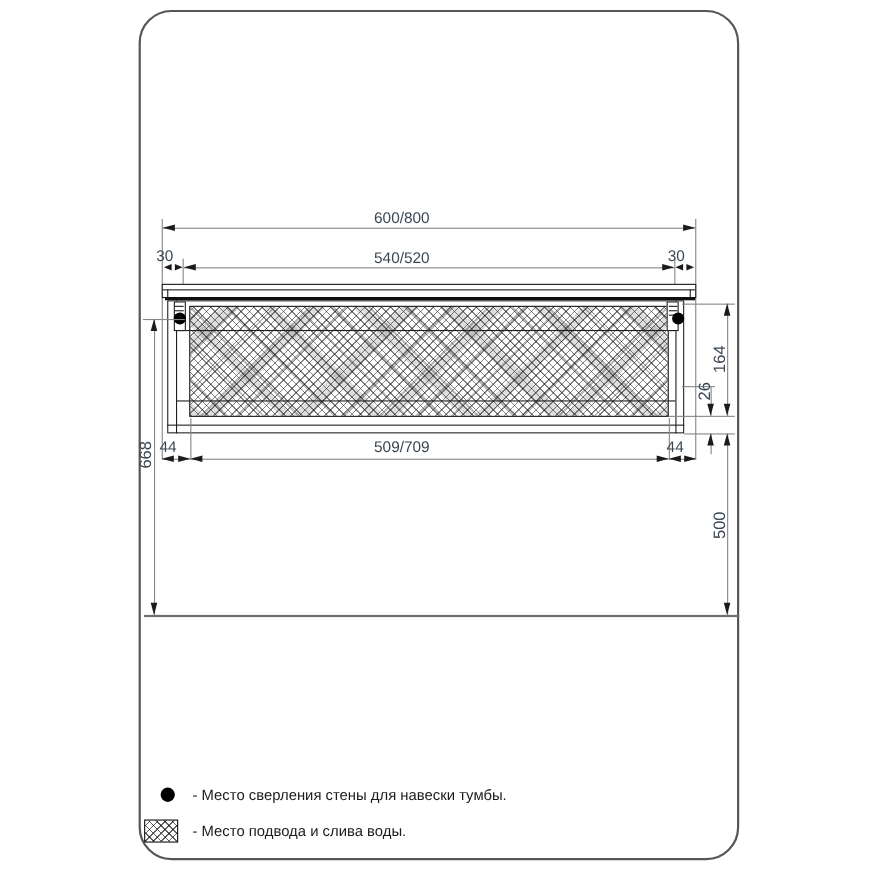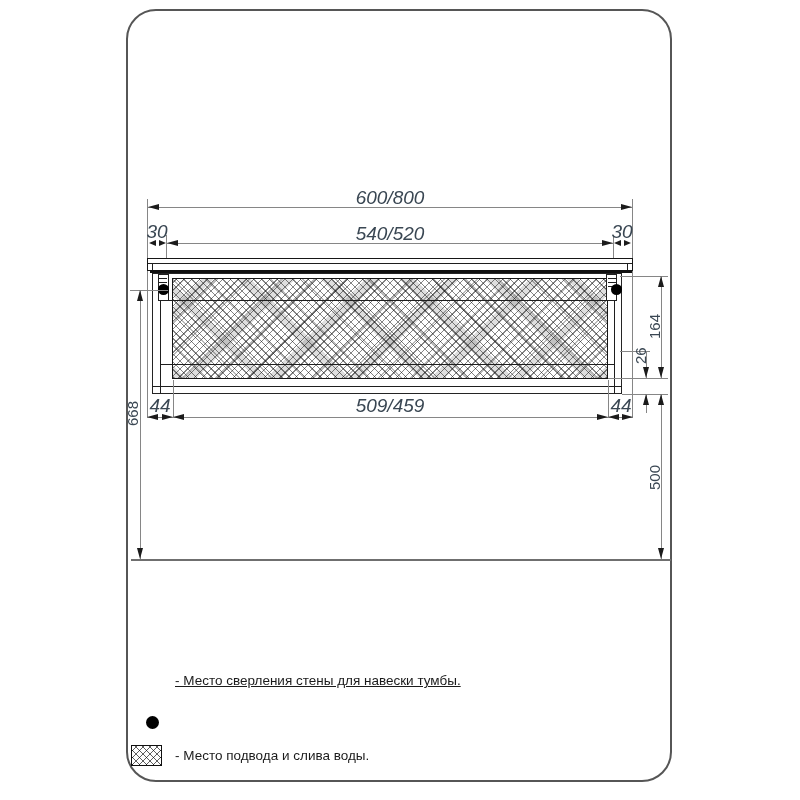--- a/index.html
+++ b/index.html
@@ -17,21 +17,21 @@
   .box{position:absolute;background:#fff;box-sizing:border-box;}
   
   .ar{position:absolute;width:0;height:0;border-style:solid;}
   .aL{border-width:3.5px 11px 3.5px 0;border-color:transparent #1b1b1b transparent transparent;}
   .aR{border-width:3.5px 0 3.5px 11px;border-color:transparent transparent transparent #1b1b1b;}
   .aU{border-width:0 3.5px 11px 3.5px;border-color:transparent transparent #1b1b1b transparent;}
   .aD{border-width:11px 3.5px 0 3.5px;border-color:#1b1b1b transparent transparent transparent;}
   .sm.aL{border-width:3px 7px 3px 0;}
   .sm.aR{border-width:3px 0 3px 7px;}
   
-  .dim{position:absolute;font-size:19px;line-height:16px;color:#3a4753;text-align:center;font-style:italic;}
+  .dim{position:absolute;font-size:14px;line-height:16px;color:#3a4753;}
   .dimv{position:absolute;font-size:15px;line-height:17px;color:#3a4753;
         writing-mode:vertical-rl;transform:rotate(180deg);text-align:center;}
   
   .xhatch{
     background-color:#fff;
     background-image:
       repeating-linear-gradient(45deg,rgba(0,0,0,.13) 0,rgba(0,0,0,.13) 9px,transparent 9px,transparent 58px),
       repeating-linear-gradient(-45deg,rgba(0,0,0,.13) 0,rgba(0,0,0,.13) 9px,transparent 9px,transparent 58px),
       repeating-linear-gradient(45deg,rgba(25,25,25,.30) 0,rgba(25,25,25,.30) 1.6px,transparent 1.6px,transparent 23px),
       repeating-linear-gradient(-45deg,rgba(25,25,25,.30) 0,rgba(25,25,25,.30) 1.6px,transparent 1.6px,transparent 23px),
@@ -129,21 +129,21 @@
 <div class="vl" style="left:173px;top:380px;height:37px;"></div>
 <div class="vl" style="left:608px;top:380px;height:37px;"></div>
 <div class="hl" style="left:147px;top:417px;width:486px;"></div>
 <div class="ar aL" style="left:147px;top:413.5px;"></div>
 <div class="ar aR" style="left:162px;top:413.5px;"></div>
 <div class="ar aL" style="left:173px;top:413.5px;"></div>
 <div class="ar aR" style="left:597px;top:413.5px;"></div>
 <div class="ar aL" style="left:608px;top:413.5px;"></div>
 <div class="ar aR" style="left:622px;top:413.5px;"></div>
 <div class="dim" style="left:145px;top:398px;width:30px;">44</div>
-<div class="dim" style="left:340px;top:398px;width:100px;">509/459</div>
+<div class="dim" style="left:340px;top:398px;width:100px;">509/709</div>
 <div class="dim" style="left:606px;top:398px;width:30px;">44</div>
 
 <div class="hl" style="left:131px;top:559px;width:540px;height:1.5px;background:#6f6f6f;"></div>
 
 <div class="dot" style="left:146px;top:716px;width:13px;height:13px;"></div>
-<div class="leg" style="left:175px;top:673px;text-decoration:underline;">- Место сверления стены для навески тумбы.</div>
+<div class="leg" style="left:175px;top:715px;">- Место сверления стены для навески тумбы.</div>
 <div class="xhatch-fine" style="position:absolute;left:131px;top:745px;width:31px;height:21px;border:1.5px solid #101010;box-sizing:border-box;"></div>
 <div class="leg" style="left:175px;top:748px;">- Место подвода и слива воды.</div>
 
 </body></html>

